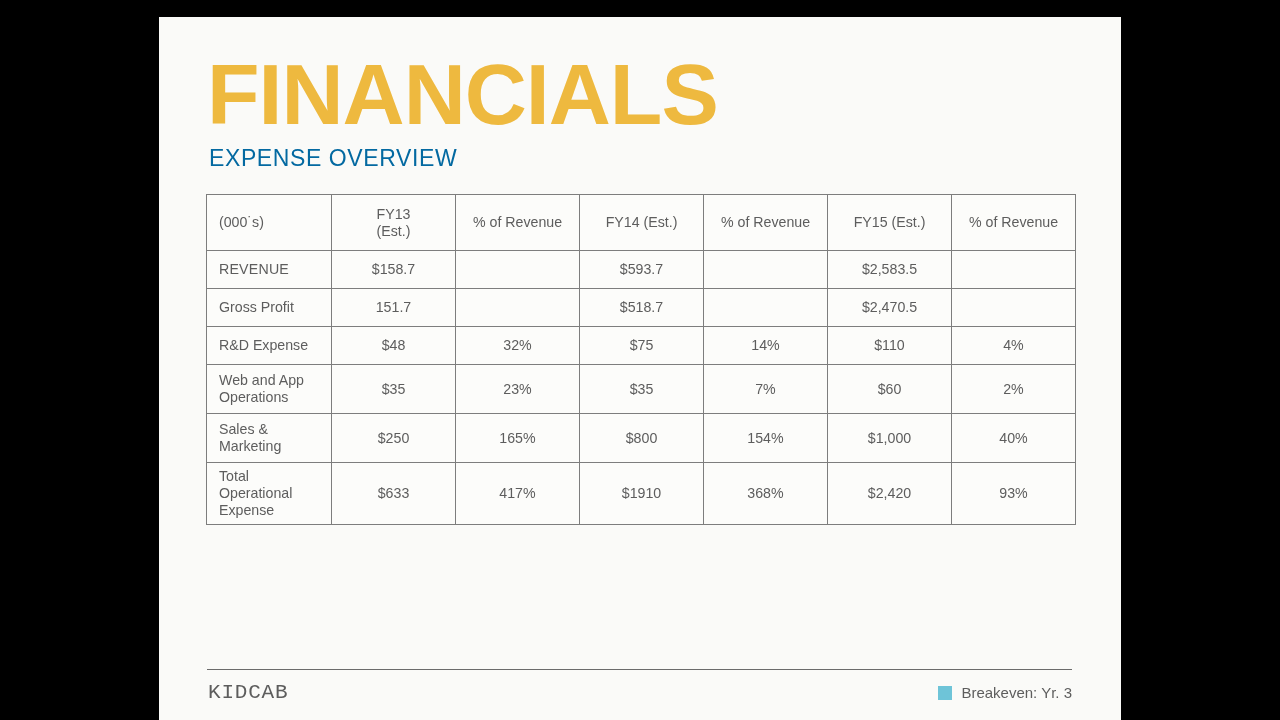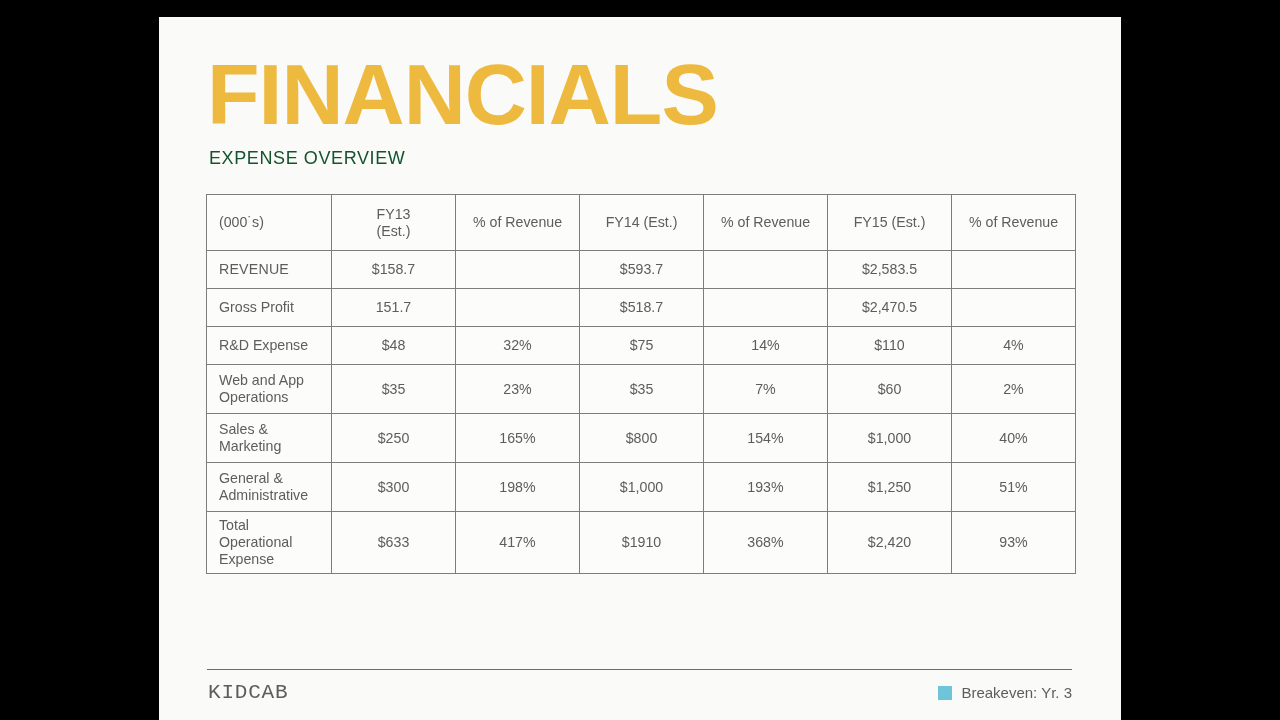--- a/index.html
+++ b/index.html
@@ -50,24 +50,24 @@
     line-height: 86px;
     font-weight: bold;
     letter-spacing: -1px;
     color: #eeb93f;
     white-space: nowrap;
   }
   .slide-subtitle {
     position: absolute;
     left: 50px;
     top: 130px;
-    font-size: 18px;
+    font-size: 23px;
     line-height: 22px;
     letter-spacing: 0.6px;
-    color: #14532d;
+    color: #0369a1;
     white-space: nowrap;
   }
 
   
   #fin-table {
     position: absolute;
     left: 47px;
     top: 177px;
     width: 866px;
     border-collapse: collapse;
@@ -253,32 +253,20 @@
               <div>Sales &amp;</div>
               <div>Marketing</div>
             </td>
             <td>$250</td>
             <td>165%</td>
             <td>$800</td>
             <td>154%</td>
             <td>$1,000</td>
             <td class="green">40%</td>
           </tr>
-          <tr class="tall">
-            <td class="label">
-              <div>General &amp;</div>
-              <div>Administrative</div>
-            </td>
-            <td>$300</td>
-            <td>198%</td>
-            <td>$1,000</td>
-            <td>193%</td>
-            <td>$1,250</td>
-            <td class="green">51%</td>
-          </tr>
           <tr class="xtall">
             <td class="label">
               <div>Total</div>
               <div>Operational</div>
               <div>Expense</div>
             </td>
             <td>$633</td>
             <td>417%</td>
             <td>$1910</td>
             <td>368%</td>

